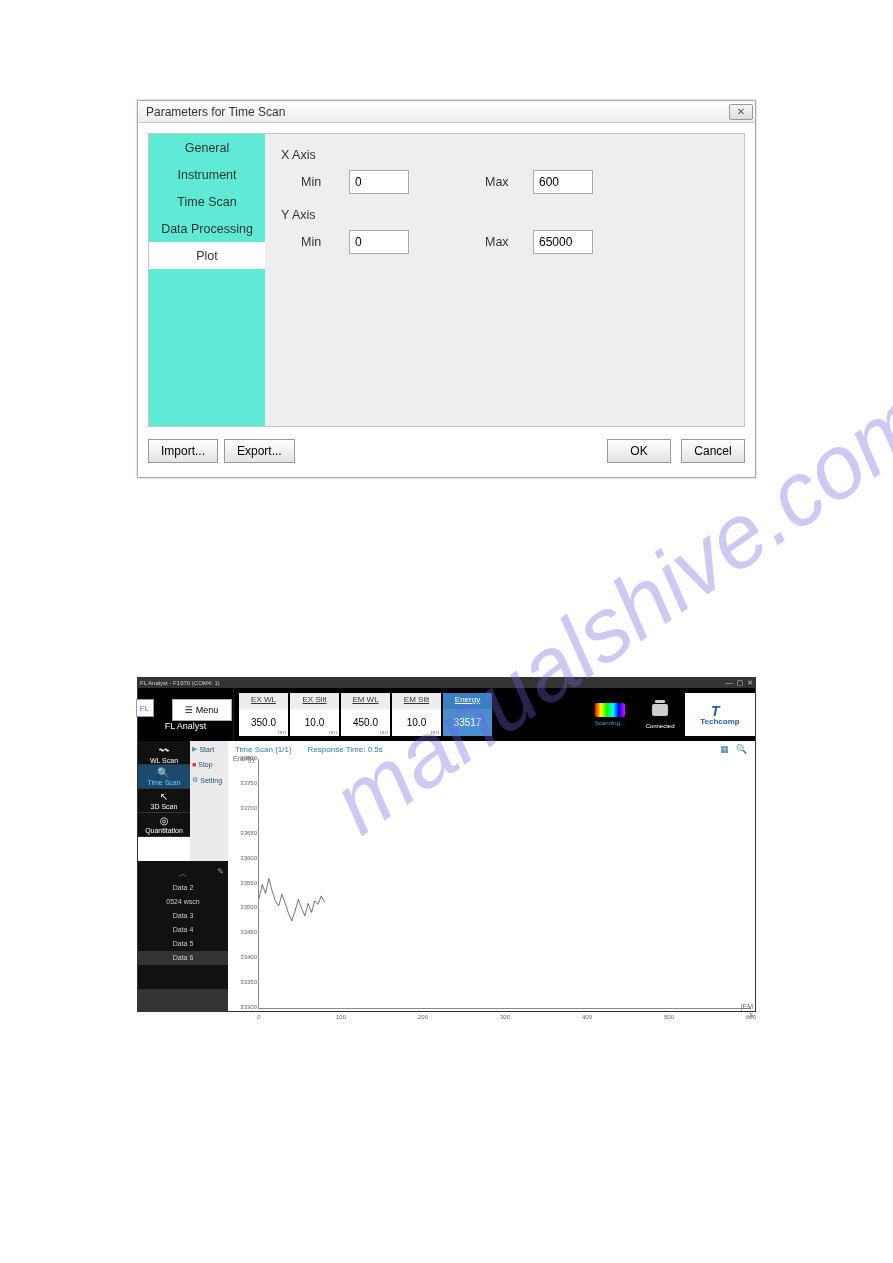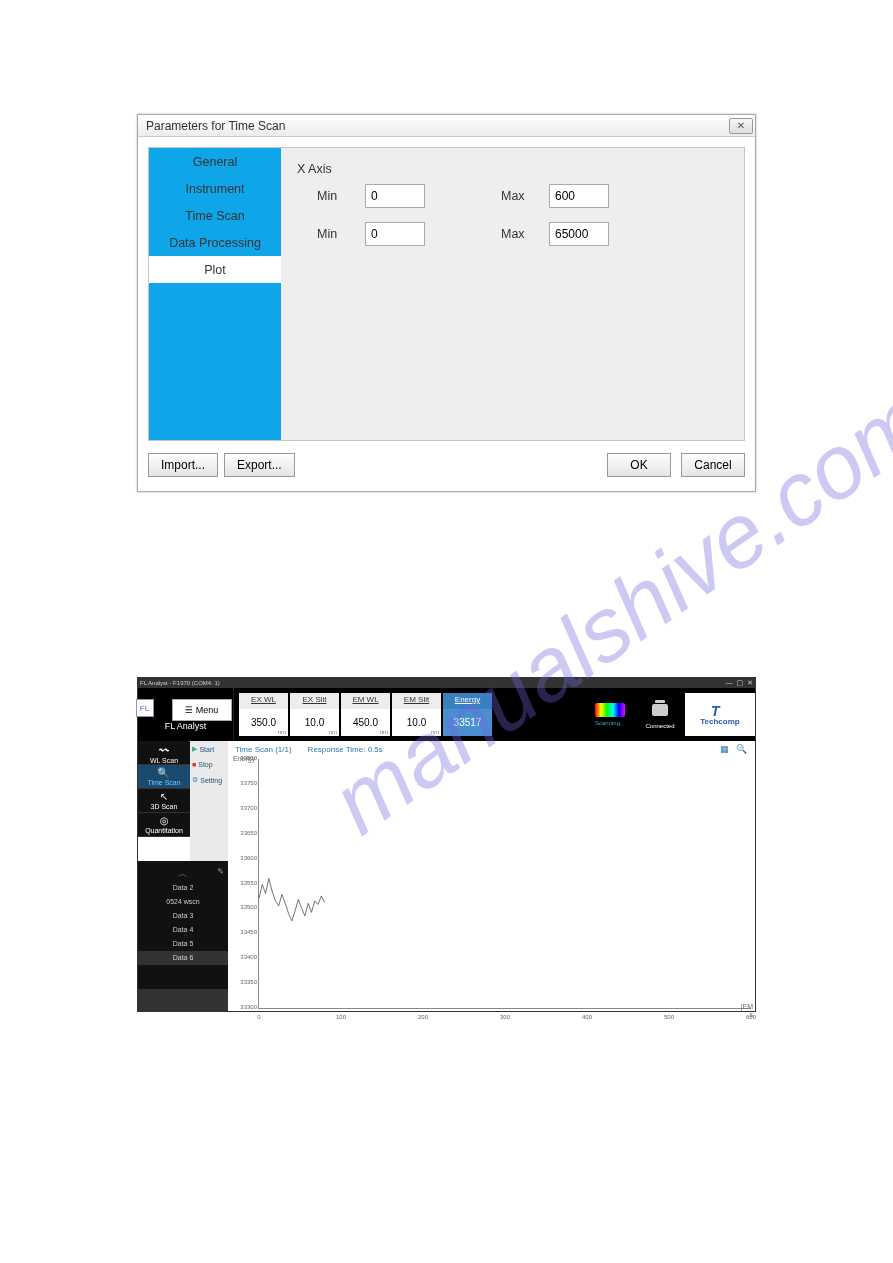--- a/index.html
+++ b/index.html
@@ -3,26 +3,26 @@
 <meta charset="utf-8">
 <style>
 *{box-sizing:border-box;margin:0;padding:0;font-family:"Segoe UI",Tahoma,Arial,sans-serif}
 body{background:#fff;width:893px;height:1263px;position:relative}
 .page{position:relative;width:893px;height:1263px}
 
 
 .watermark{position:absolute;top:560px;left:280px;font-size:90px;color:rgba(108,99,220,.35);transform:rotate(-35deg);pointer-events:none;z-index:100;font-style:italic}
 
 
-.dlg{position:absolute;left:137px;top:114px;width:619px;height:378px;border:1px solid #aaa;background:#fff;box-shadow:0 0 2px rgba(0,0,0,.3)}
+.dlg{position:absolute;left:137px;top:100px;width:619px;height:378px;border:1px solid #aaa;background:#fff;box-shadow:0 0 2px rgba(0,0,0,.3)}
 .dlg-titlebar{height:22px;background:linear-gradient(#fff,#ececec);border-bottom:1px solid #ccc;display:flex;align-items:center;justify-content:space-between;padding:0 2px 0 8px;font-size:12px;color:#333}
 .dlg-close{width:24px;height:16px;border:1px solid #999;background:linear-gradient(#f8f8f8,#ddd);color:#555;font-size:10px;display:flex;align-items:center;justify-content:center;border-radius:2px}
 .dlg-body{padding:10px;height:calc(100% - 22px);display:flex;flex-direction:column}
 .dlg-main{flex:1;border:1px solid #c5c5c5;display:flex;background:#eee}
-.tab-col{width:132px;background:#0ea5e9}
+.tab-col{width:116px;background:#5eead4}
 .tab-item{height:27px;display:flex;align-items:center;justify-content:center;font-size:12.5px;color:#333}
 .tab-item.sel{background:#fff}
 .panel{flex:1;background:#eee;padding:14px 16px;font-size:12.5px;color:#333}
 .axis-lbl{margin-bottom:8px}
 .row{display:flex;align-items:center;gap:18px;margin-bottom:14px;padding-left:20px}
 .row label{width:30px}
 .row input{width:60px;height:24px;border:1px solid #aaa;background:#fff;padding:0 5px;font-size:12px}
 .row .gap{width:40px}
 .chk{display:flex;align-items:center;gap:8px;margin-top:6px}
 .chk input{width:12px;height:12px}
@@ -104,20 +104,21 @@
       </div>
       <div class="panel">
         <div class="axis-lbl">X Axis</div>
         <div class="row">
           <label>Min</label>
           <input value="0" style="">
           <span class="gap"></span>
           <label>Max</label>
           <input value="600" style="">
         </div>
+        <div class="axis-lbl">Y Axis</div>
         <div class="row">
           <label>Min</label>
           <input value="0" style="">
           <span class="gap"></span>
           <label>Max</label>
           <input value="65000" style="">
         </div>
       </div>
     </div>
     <div class="dlg-foot">

